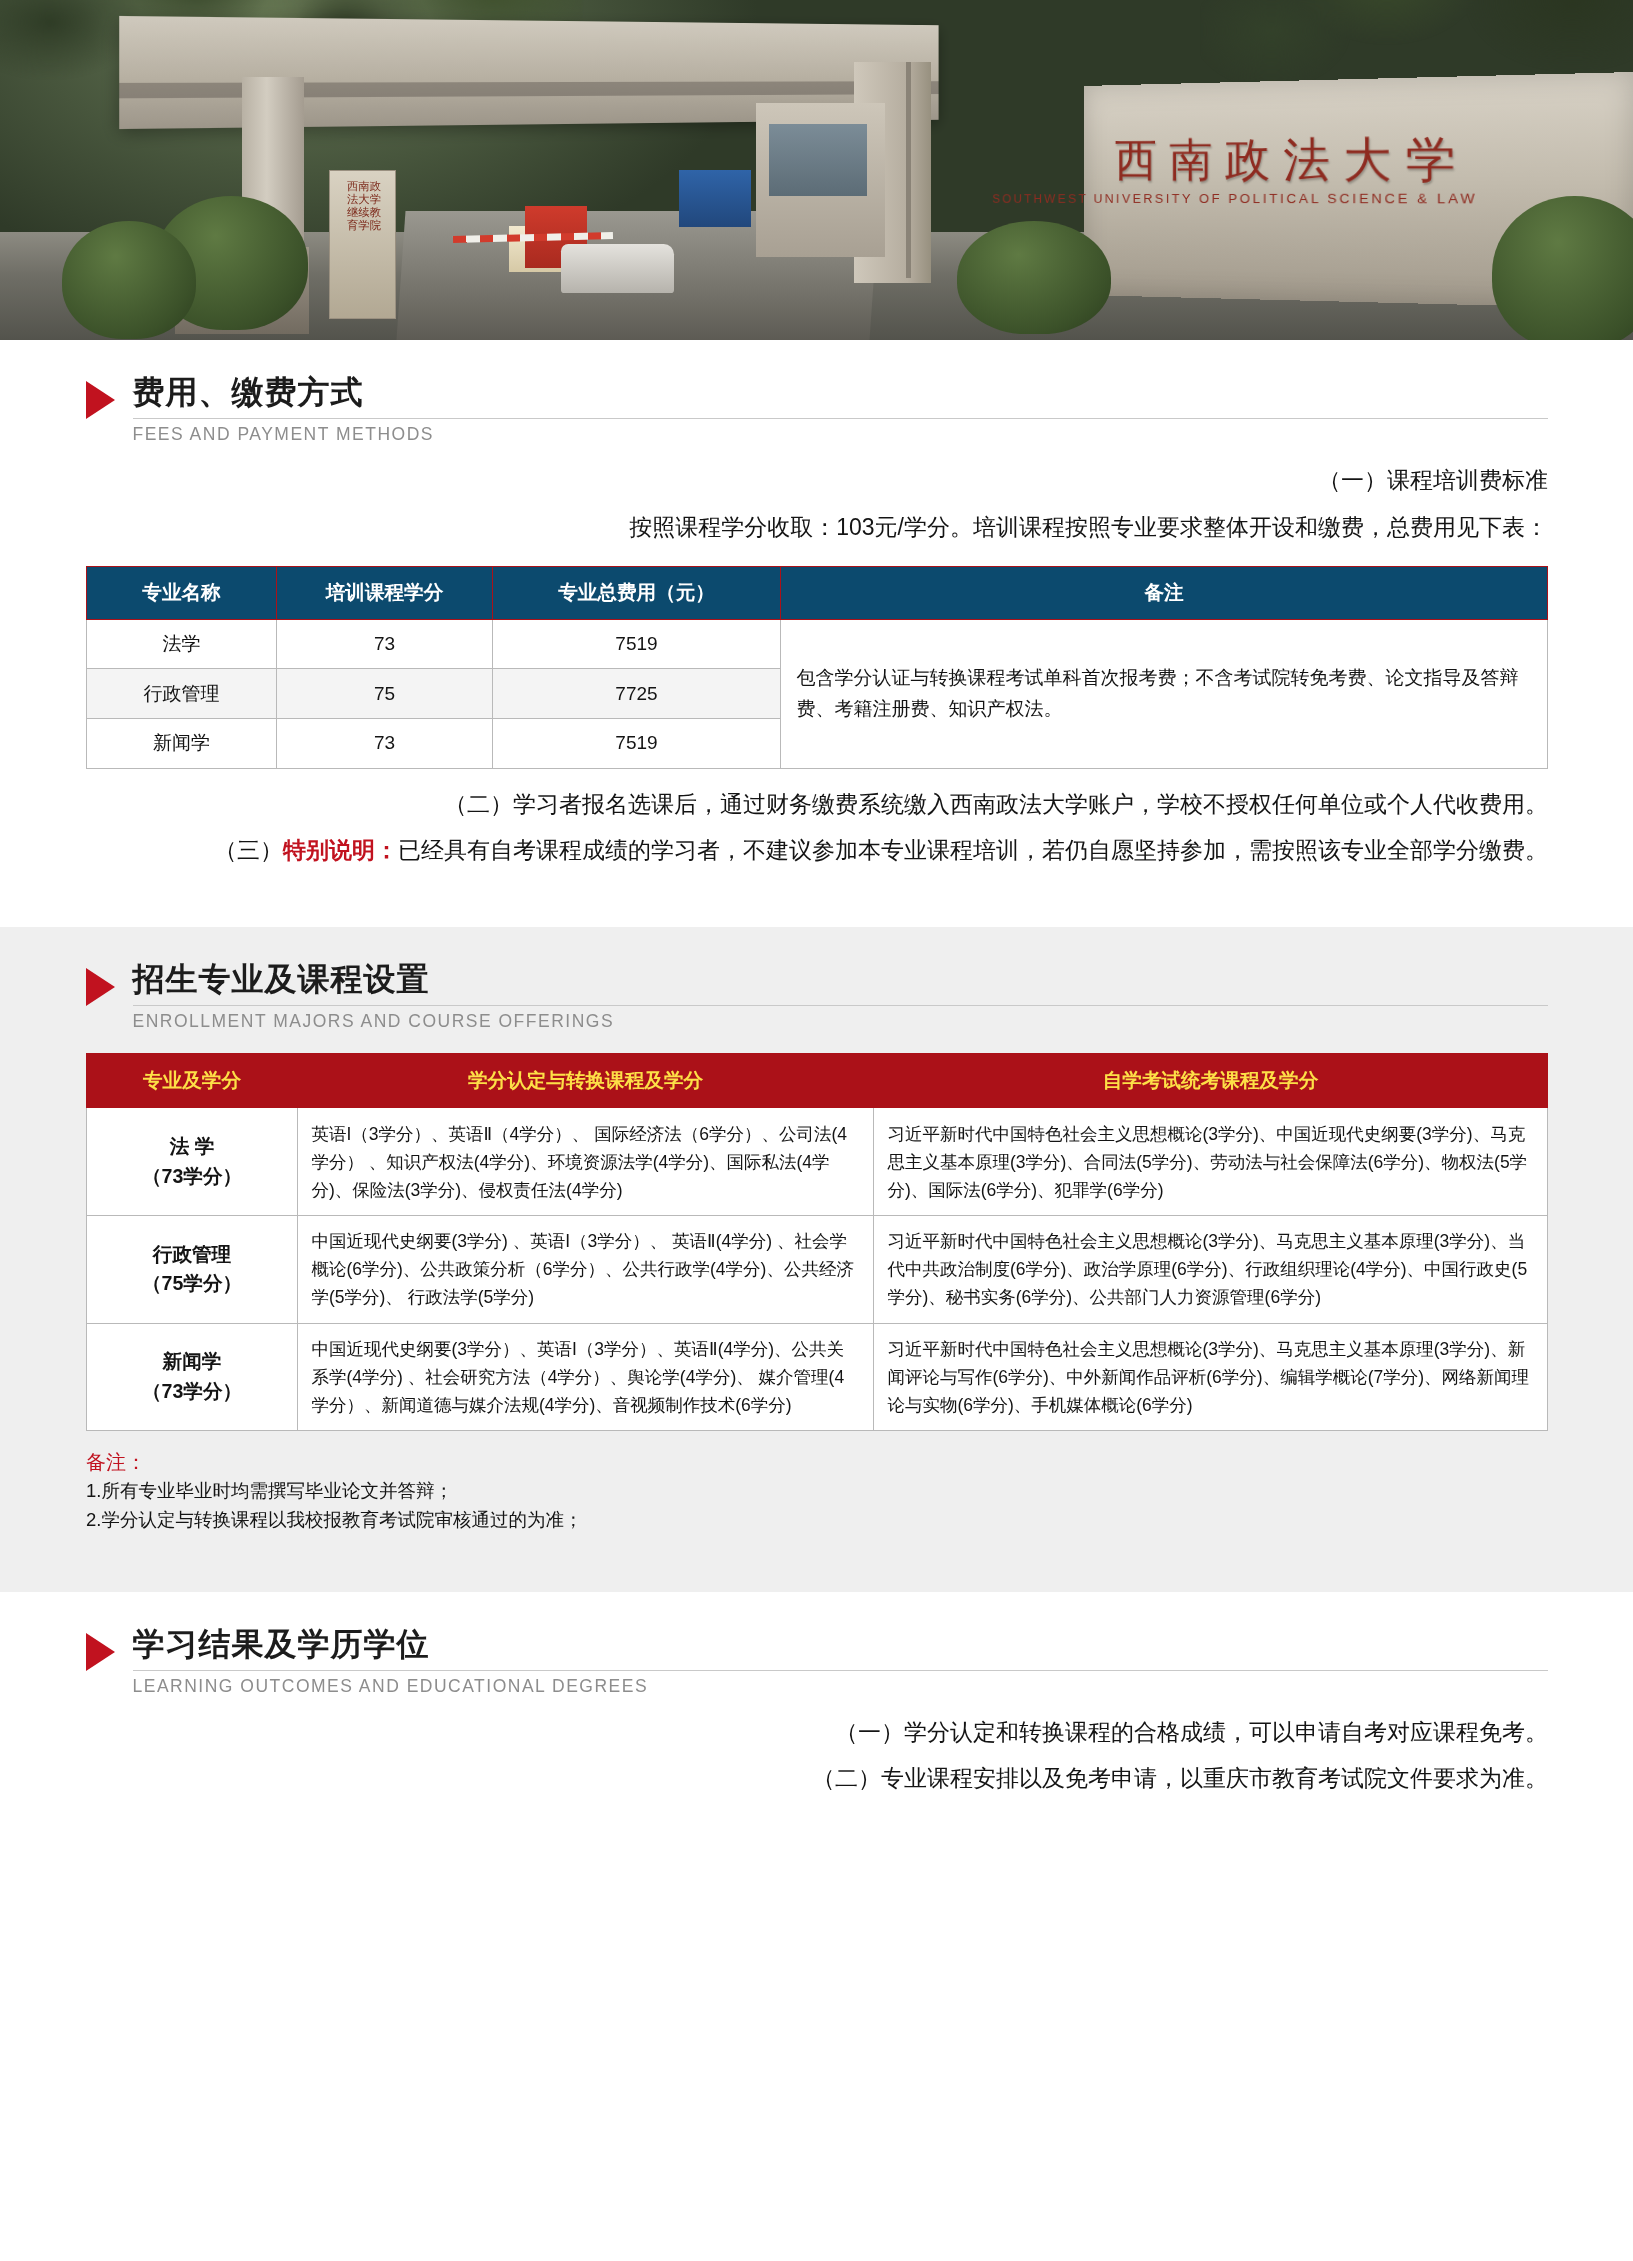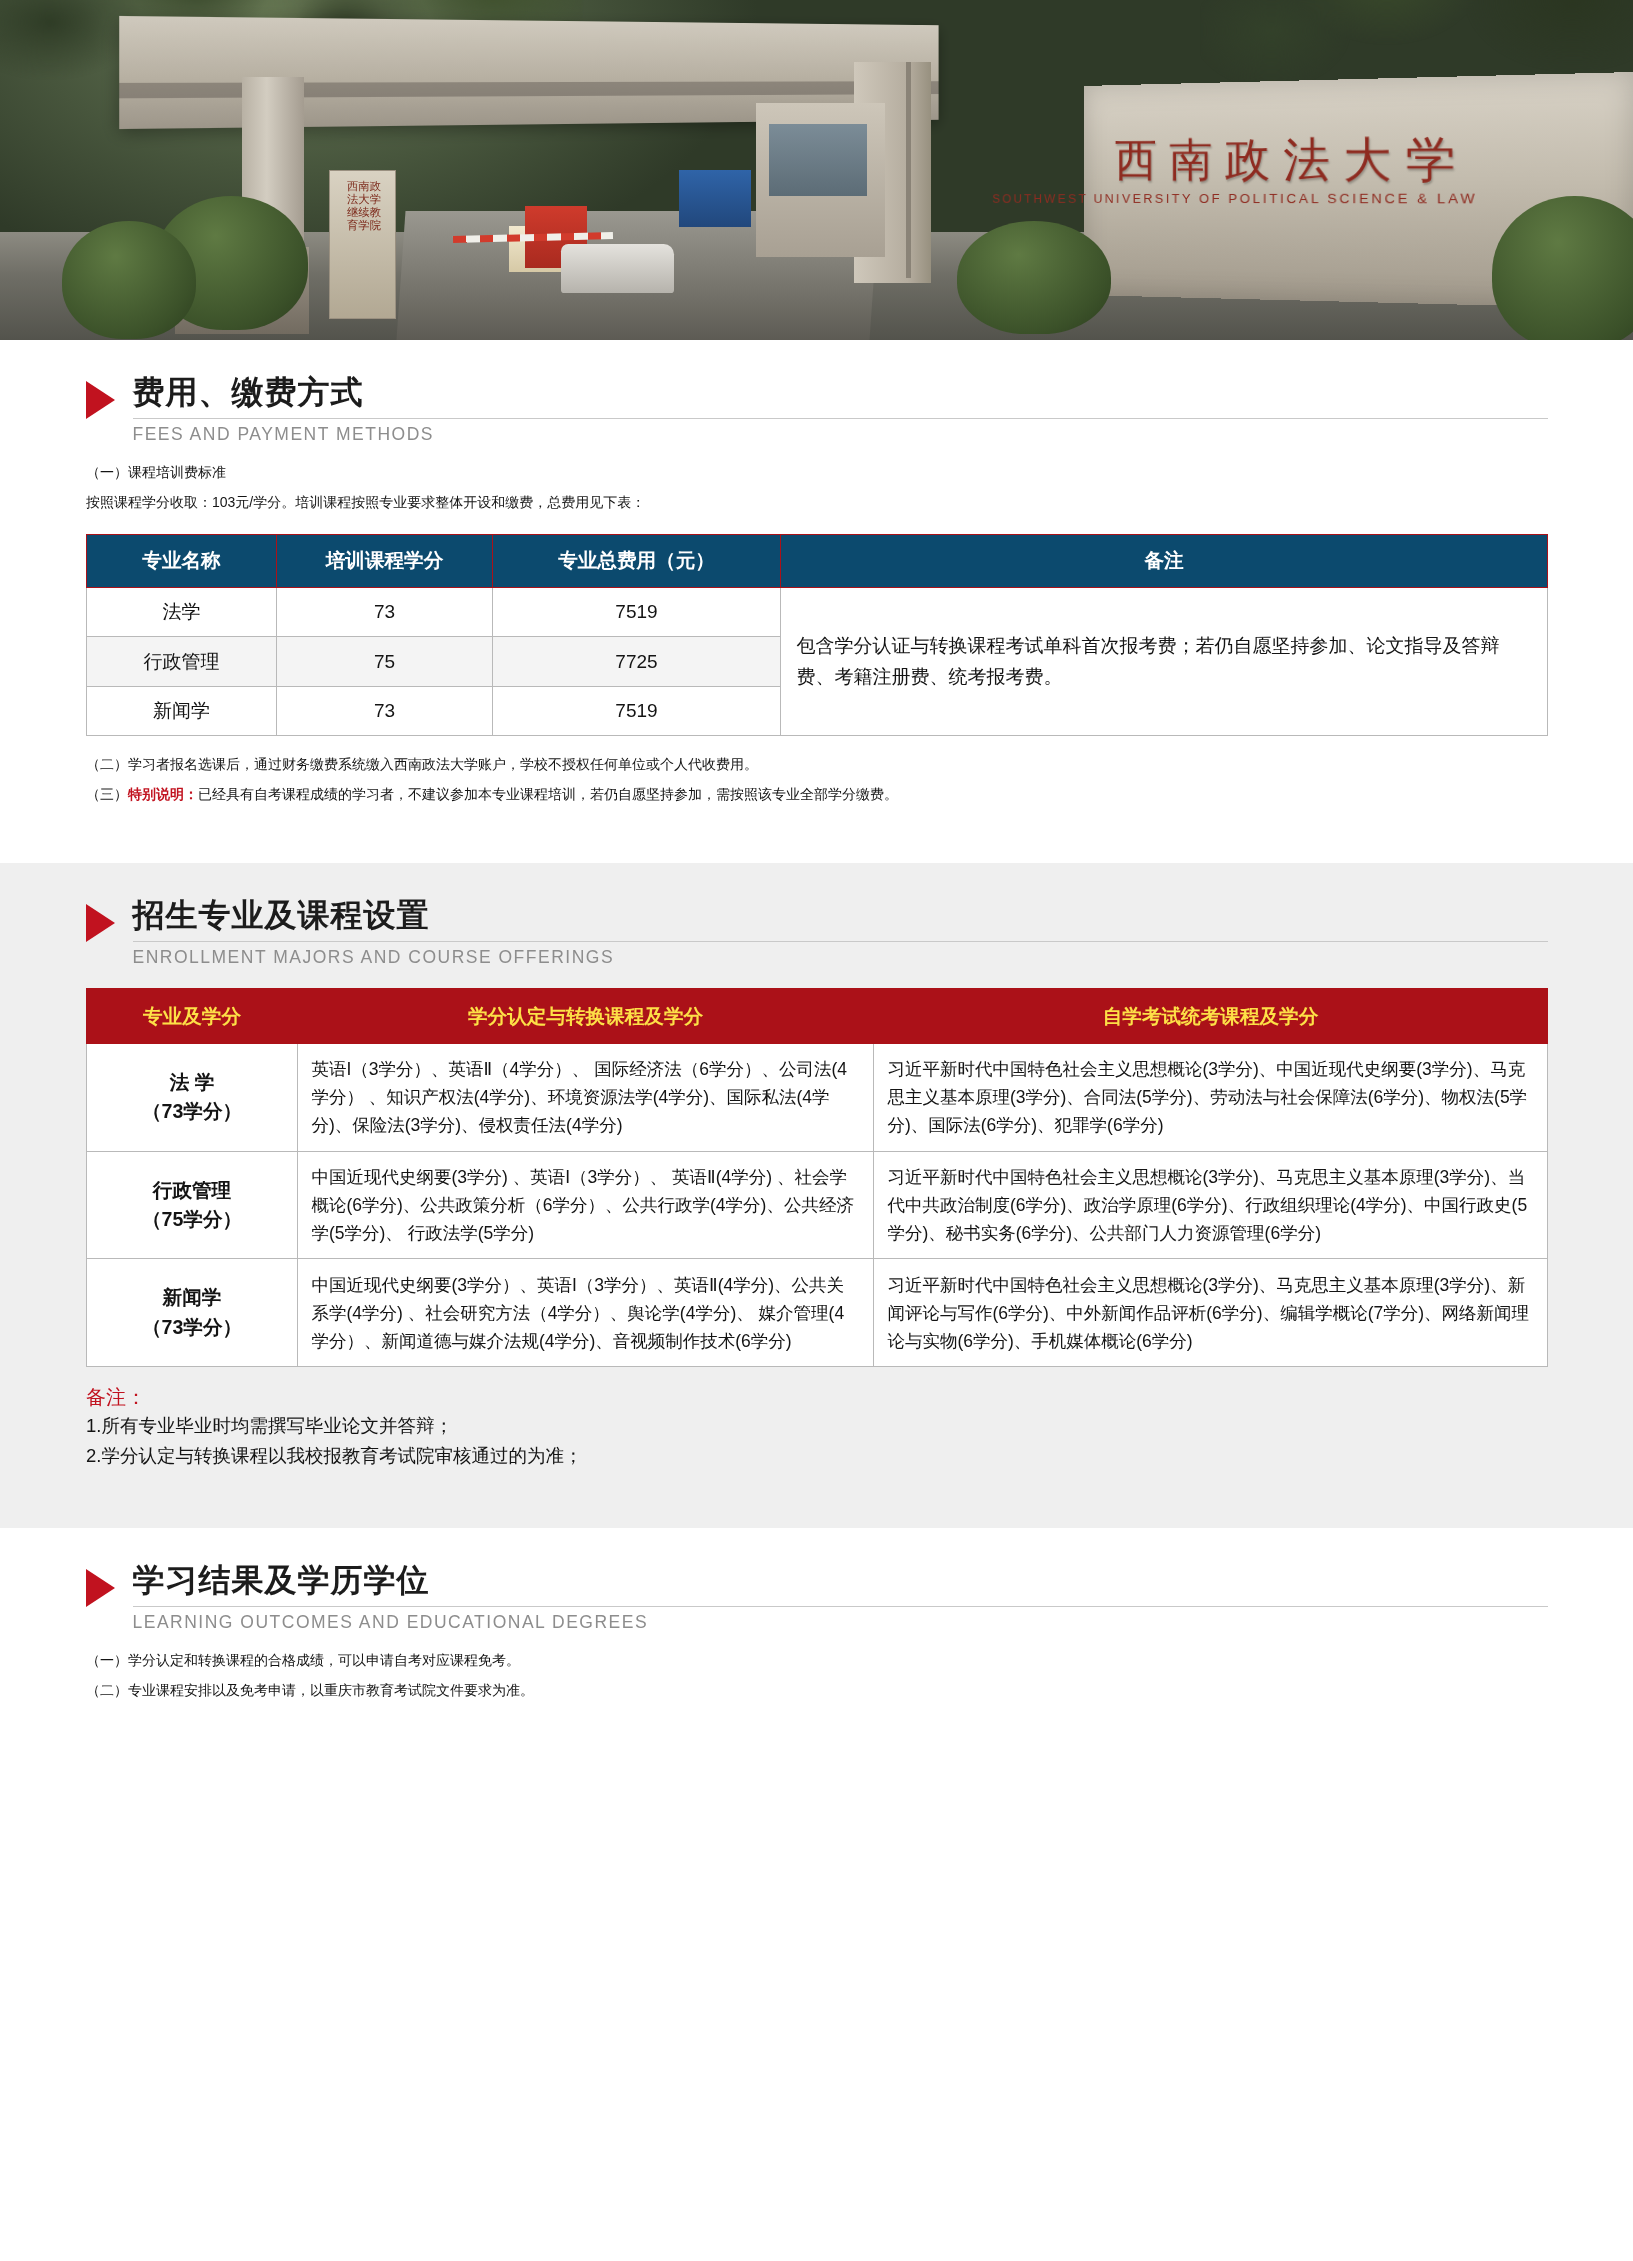--- a/index.html
+++ b/index.html
@@ -167,22 +167,23 @@
     font-size: 32px; font-weight: bold; letter-spacing: 1px;
     color: #1c1c1c; line-height: 1.15;
     font-family: "Liberation Sans", "DejaVu Sans", sans-serif;
   }
   .sec-rule { height: 1px; background: #c9c9c9; margin: 7.2px 0 5.1px 0; }
   .sec-title-en {
     font-size: 17.5px; letter-spacing: 1.5px; color: #8d8d8d;
   }
 
   .body-text {
-    font-size: 14px; line-height: 1.78; color: #141414;
+    font-size: 23px; line-height: 1.78; color: #141414;
     margin: 15.4px 0 0 0;
+    text-align: right;
   }
   .para { margin-top: 5.1px; }
   .red-bold { color: #c1121f; font-weight: bold; }
 
   
   table { border-collapse: collapse; width: 100%; }
   .tbl1 { margin-top: 18.5px; }
   .tbl1 th {
     background: #0c4a6e; color: #fff; font-size: 19.6px; font-weight: bold;
     padding: 12.4px 5.1px; border: 1px solid #ab1118; text-align: center;
@@ -272,21 +273,21 @@
           <th style="width:216px">培训课程学分</th>
           <th style="width:288px">专业总费用（元）</th>
           <th>备注</th>
         </tr>
       </thead>
       <tbody>
         <tr>
           <td class="name">法学</td>
           <td>73</td>
           <td>7519</td>
-          <td class="note" rowspan="3">包含学分认证与转换课程考试单科首次报考费；若仍自愿坚持参加、论文指导及答辩费、考籍注册费、统考报考费。</td>
+          <td class="note" rowspan="3">包含学分认证与转换课程考试单科首次报考费；不含考试院转免考费、论文指导及答辩费、考籍注册费、知识产权法。</td>
         </tr>
         <tr>
           <td class="name">行政管理</td>
           <td>75</td>
           <td>7725</td>
         </tr>
         <tr>
           <td class="name">新闻学</td>
           <td>73</td>
           <td>7519</td>

